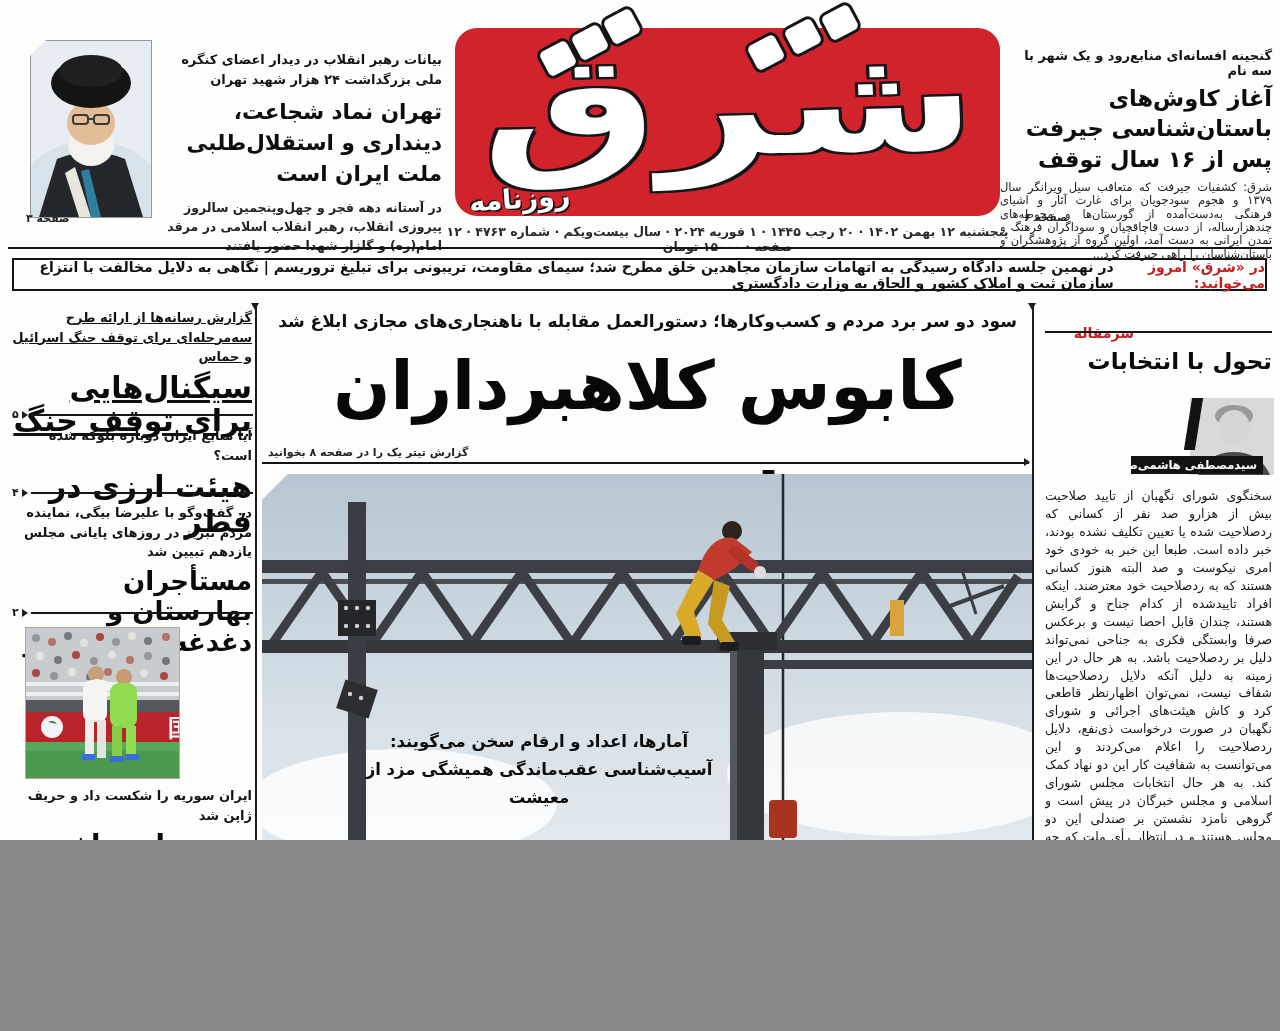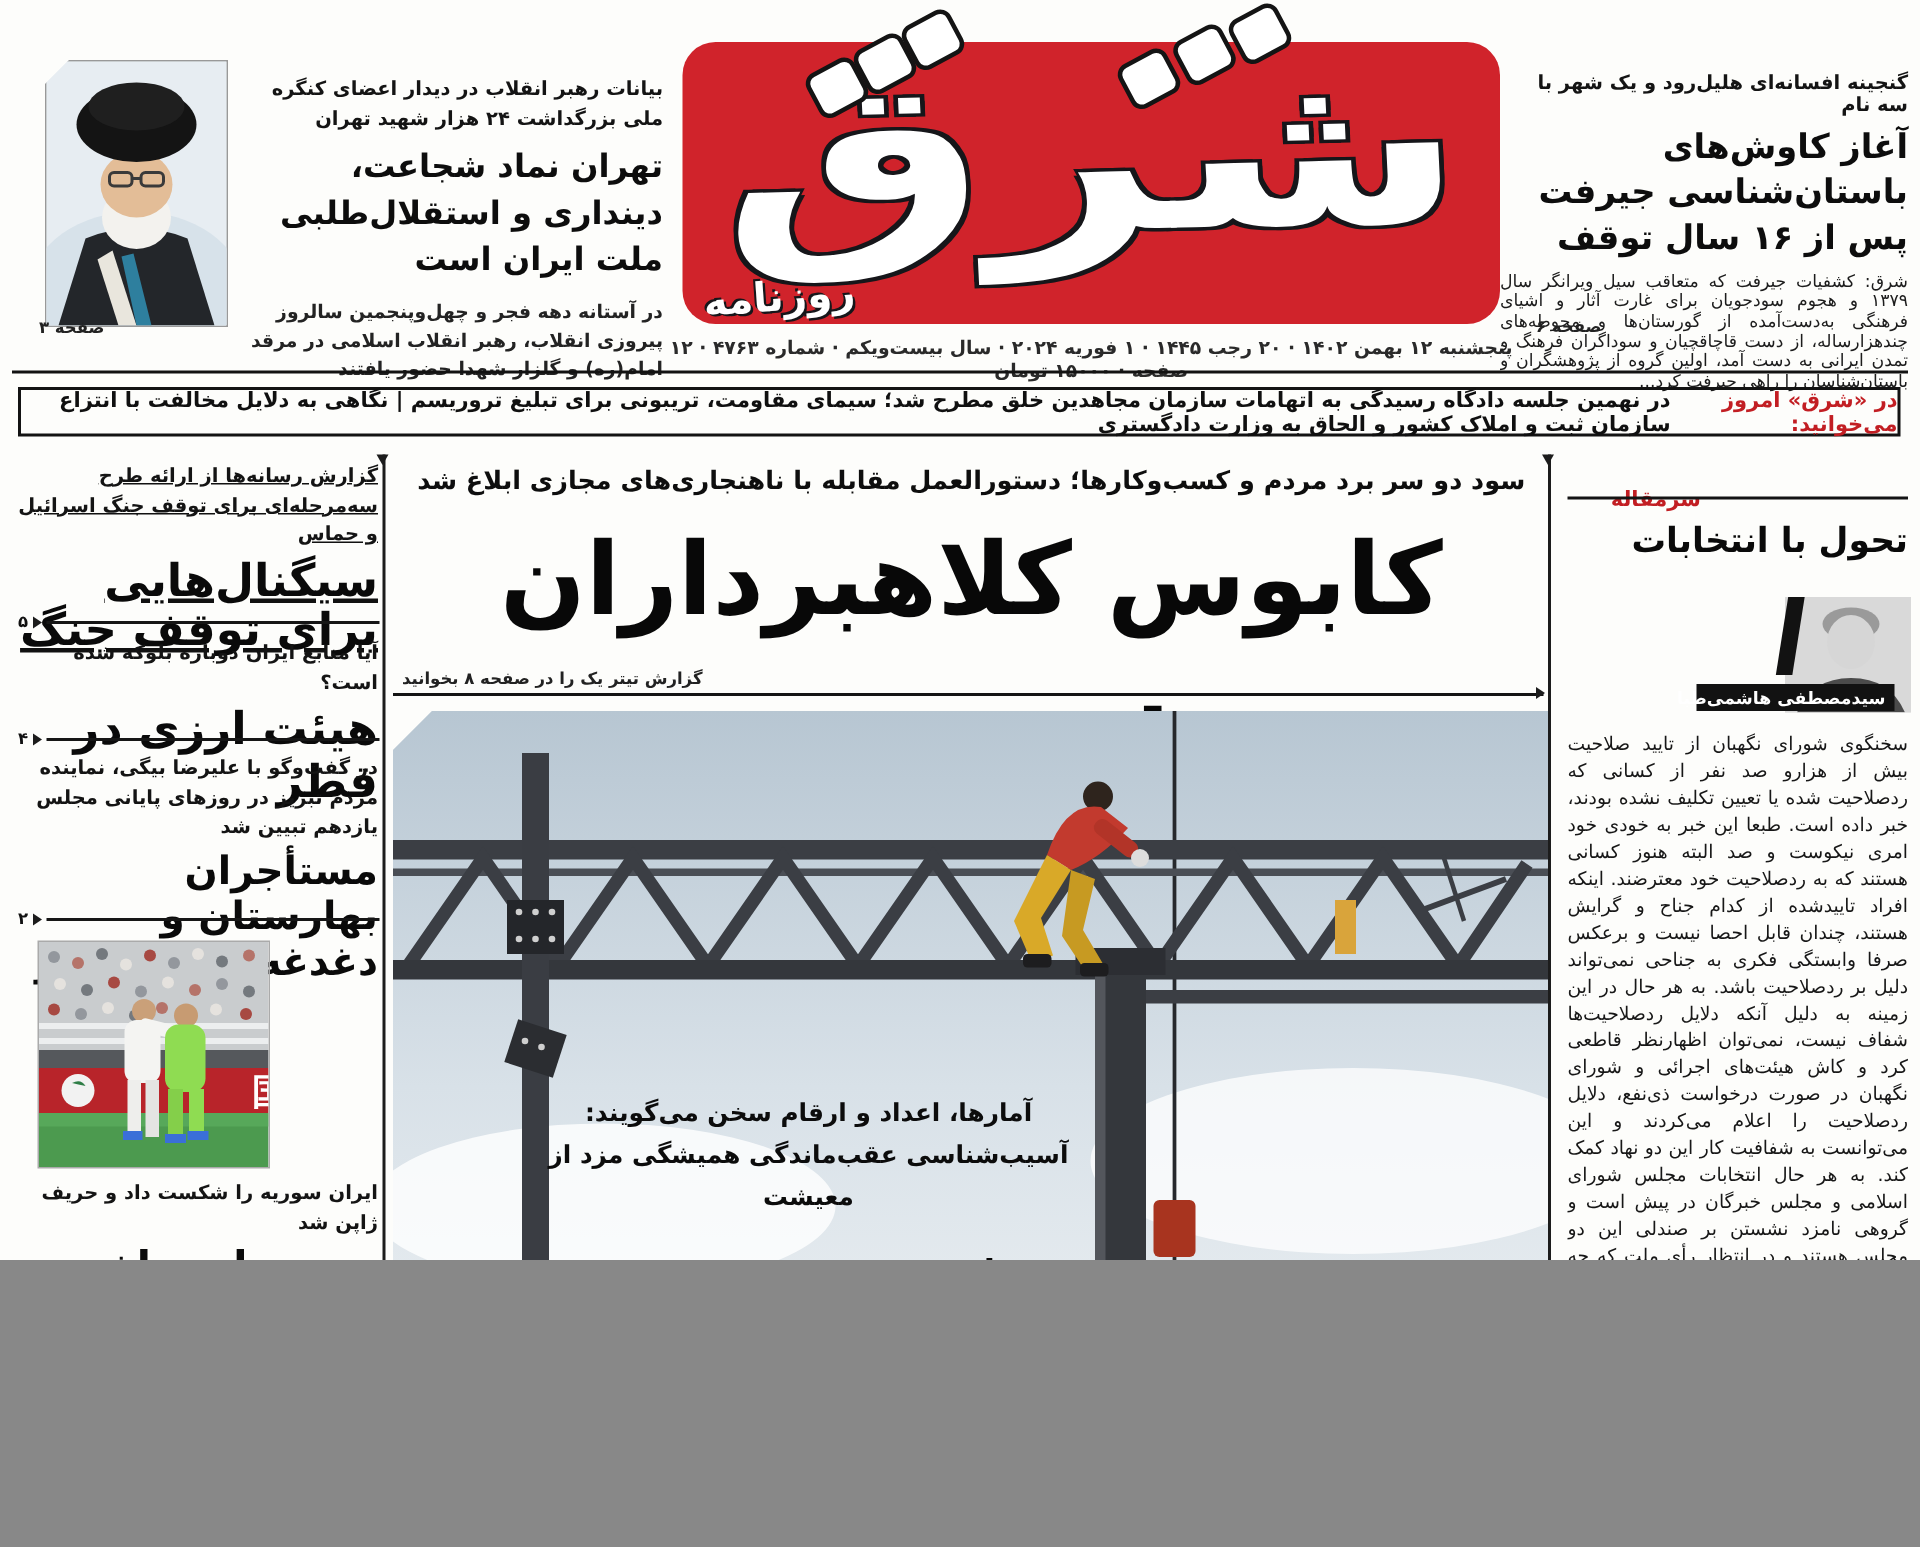--- a/index.html
+++ b/index.html
@@ -122,21 +122,21 @@
   <div class="abs logo-dot" style="left:540px;top:42px;"></div>
   <div class="abs logo-dot" style="left:572px;top:26px;"></div>
   <div class="abs logo-dot" style="left:604px;top:10px;"></div>
   <div class="abs logo-dot" style="left:748px;top:36px;"></div>
   <div class="abs logo-dot" style="left:785px;top:20px;"></div>
   <div class="abs logo-dot" style="left:822px;top:6px;"></div>
 
   <div class="abs dateline">پنجشنبه ۱۲ بهمن ۱۴۰۲ · ۲۰ رجب ۱۴۴۵ · ۱ فوریه ۲۰۲۴ · سال بیست‌ویکم · شماره ۴۷۶۳ · ۱۲ صفحه · ۱۵۰۰۰ تومان</div>
 
   <div class="abs jiroft">
-    <div class="jf-kicker">گنجینه افسانه‌ای هلیل‌رود و یک شهر با سه نام</div>
+    <div class="jf-kicker">گنجینه افسانه‌ای منابع‌رود و یک شهر با سه نام</div>
     <div class="jf-title">آغاز کاوش‌های باستان‌شناسی جیرفت پس از ۱۶ سال توقف</div>
     <div class="jf-body">شرق: کشفیات جیرفت که متعاقب سیل ویرانگر سال ۱۳۷۹ و هجوم سودجویان برای غارت آثار و اشیای فرهنگی به‌دست‌آمده از گورستان‌ها و محوطه‌های چندهزارساله، از دست قاچاقچیان و سوداگران فرهنگ و تمدن ایرانی به دست آمد، اولین گروه از پژوهشگران و باستان‌شناسان را راهی جیرفت کرد...</div>
   </div>
   <div class="abs pgref jf-pgref">صفحه ۶</div>
 
   <div class="abs hr-top"></div>
 
   <div class="abs strip">
     <span class="lbl">در «شرق» امروز می‌خوانید:</span>
     <span class="txt">در نهمین جلسه دادگاه رسیدگی به اتهامات سازمان مجاهدین خلق مطرح شد؛ سیمای مقاومت، تریبونی برای تبلیغ تروریسم | نگاهی به دلایل مخالفت با انتزاع سازمان ثبت و املاک کشور و الحاق به وزارت دادگستری</span>

